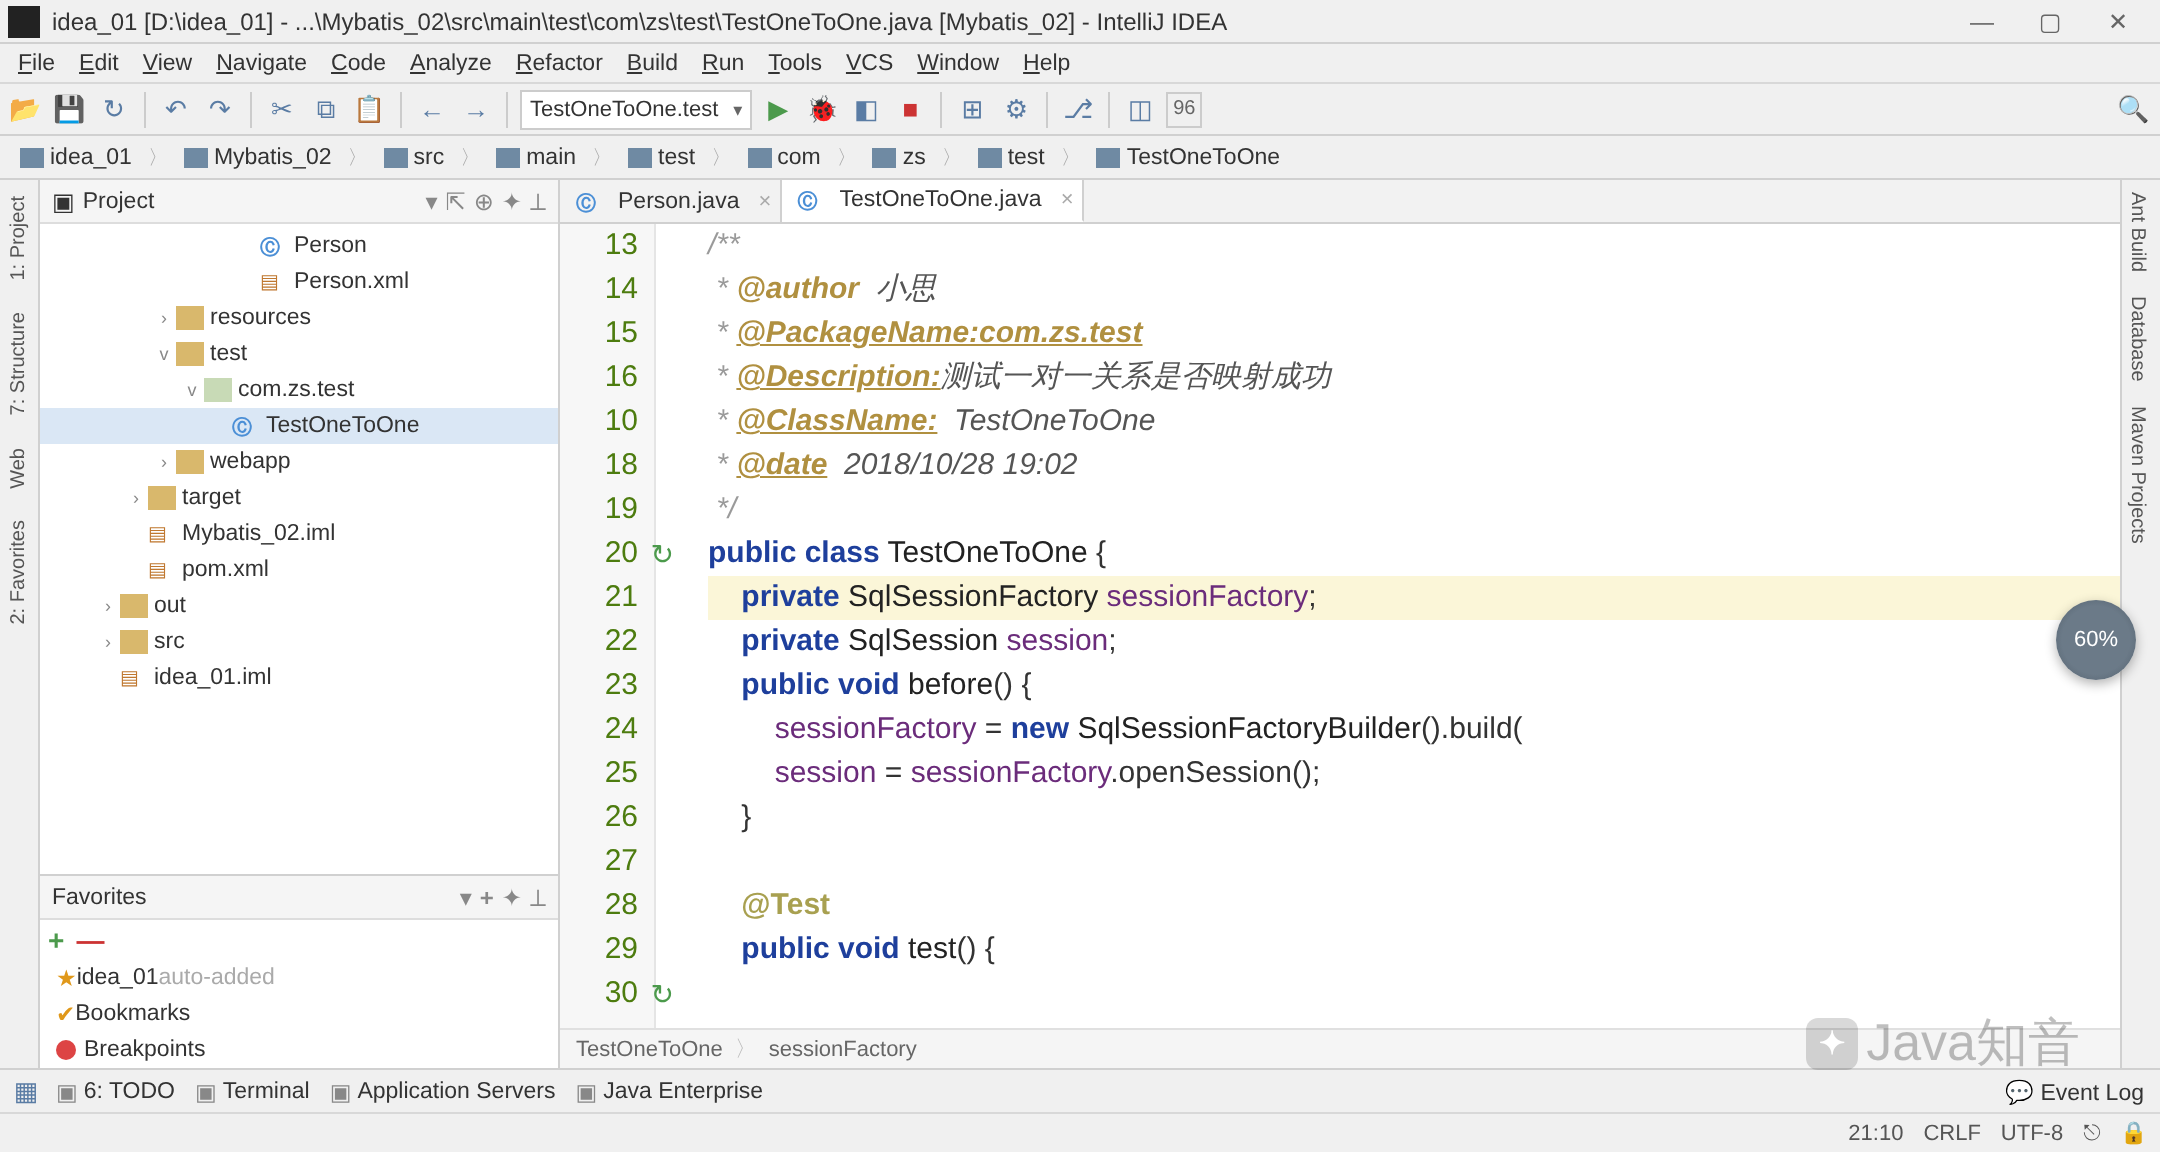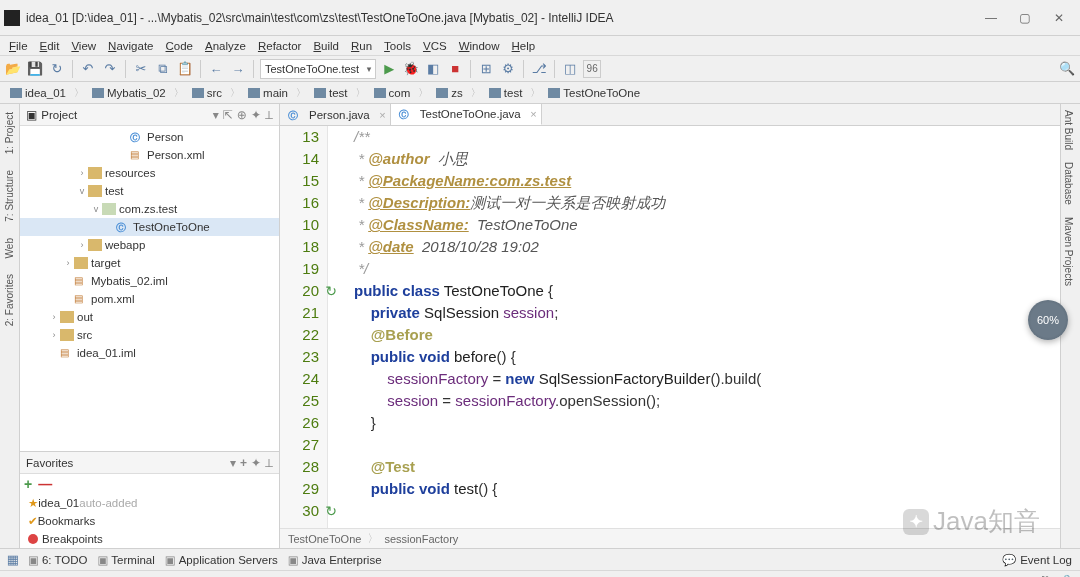--- a/index.html
+++ b/index.html
@@ -1,17 +1,17 @@
 <!DOCTYPE html>
 <html><head>
 <meta charset="utf-8">
 <style>
 * { margin: 0; padding: 0; box-sizing: border-box; font-family: "Segoe UI", Arial, sans-serif; }
 body { width: 1080px; height: 577px; overflow: hidden; background: #fff; font-size: 12px; color: #333; position: relative; }
-.titlebar { height: 36px; background: #f0f0f0; border-bottom: 1px solid #d0d0d0; display: flex; align-items: center; padding: 0 4px; }
+.titlebar { height: 22px; background: #f0f0f0; border-bottom: 1px solid #d0d0d0; display: flex; align-items: center; padding: 0 4px; }
 .titlebar .app-icon { width: 16px; height: 16px; background: #222; margin-right: 6px; }
 .titlebar .title { flex: 1; font-size: 12px; color: #333; }
 .winbtns { display: flex; }
 .winbtn { width: 34px; height: 20px; display: flex; align-items: center; justify-content: center; color: #666; }
 .menubar { height: 20px; background: #f0f0f0; border-bottom: 1px solid #d8d8d8; display: flex; align-items: center; padding: 0 4px; gap: 2px; }
 .menubar .menuitem { padding: 1px 5px; font-size: 11.5px; }
 .menubar .menuitem u { text-decoration: underline; }
 .toolbar { height: 26px; background: #f0f0f0; border-bottom: 1px solid #d0d0d0; display: flex; align-items: center; padding: 0 4px; gap: 4px; }
 .tb-icon { width: 18px; height: 18px; display: flex; align-items: center; justify-content: center; color: #5a7ca4; font-size: 13px; }
 .tb-sep { width: 1px; height: 18px; background: #ccc; margin: 0 2px; }
@@ -306,22 +306,22 @@
         </div>
       <div class="codebody" id="codebody">
           <div class="cl"><span class="c-cmt">/**</span></div>
           <div class="cl"><span class="c-cmt"> * </span><span class="c-tagn">@author</span><span class="c-str">  小思</span></div>
           <div class="cl"><span class="c-cmt"> * </span><span class="c-tag">@PackageName:com.zs.test</span></div>
           <div class="cl"><span class="c-cmt"> * </span><span class="c-tag">@Description:</span><span class="c-str">测试一对一关系是否映射成功</span></div>
           <div class="cl"><span class="c-cmt"> * </span><span class="c-tag">@ClassName:</span><span class="c-str">  TestOneToOne</span></div>
           <div class="cl"><span class="c-cmt"> * </span><span class="c-tag">@date</span><span class="c-str">  2018/10/28 19:02</span></div>
           <div class="cl"><span class="c-cmt"> */</span></div>
           <div class="cl"><span class="c-kw">public class</span> <span class="c-type">TestOneToOne</span> {</div>
+          <div class="cl hilite">    <span class="c-kw">private</span> <span class="c-type">SqlSessionFactory</span> <span class="c-id">sessionFactory</span>;</div>
           <div class="cl">    <span class="c-kw">private</span> <span class="c-type">SqlSession</span> <span class="c-id">session</span>;</div>
-          <div class="cl">    <span class="c-anno">@Before</span></div>
           <div class="cl">    <span class="c-kw">public void</span> <span class="c-type">before</span>() {</div>
           <div class="cl">        <span class="c-id">sessionFactory</span> = <span class="c-kw">new</span> <span class="c-type">SqlSessionFactoryBuilder</span>().build(</div>
           <div class="cl">        <span class="c-id">session</span> = <span class="c-id">sessionFactory</span>.openSession();</div>
           <div class="cl">    }</div>
           <div class="cl"></div>
           <div class="cl">    <span class="c-anno">@Test</span></div>
           <div class="cl">    <span class="c-kw">public void</span> <span class="c-type">test</span>() {</div>
         </div>
     </div>
     <div class="crumb2" id="crumb2">

